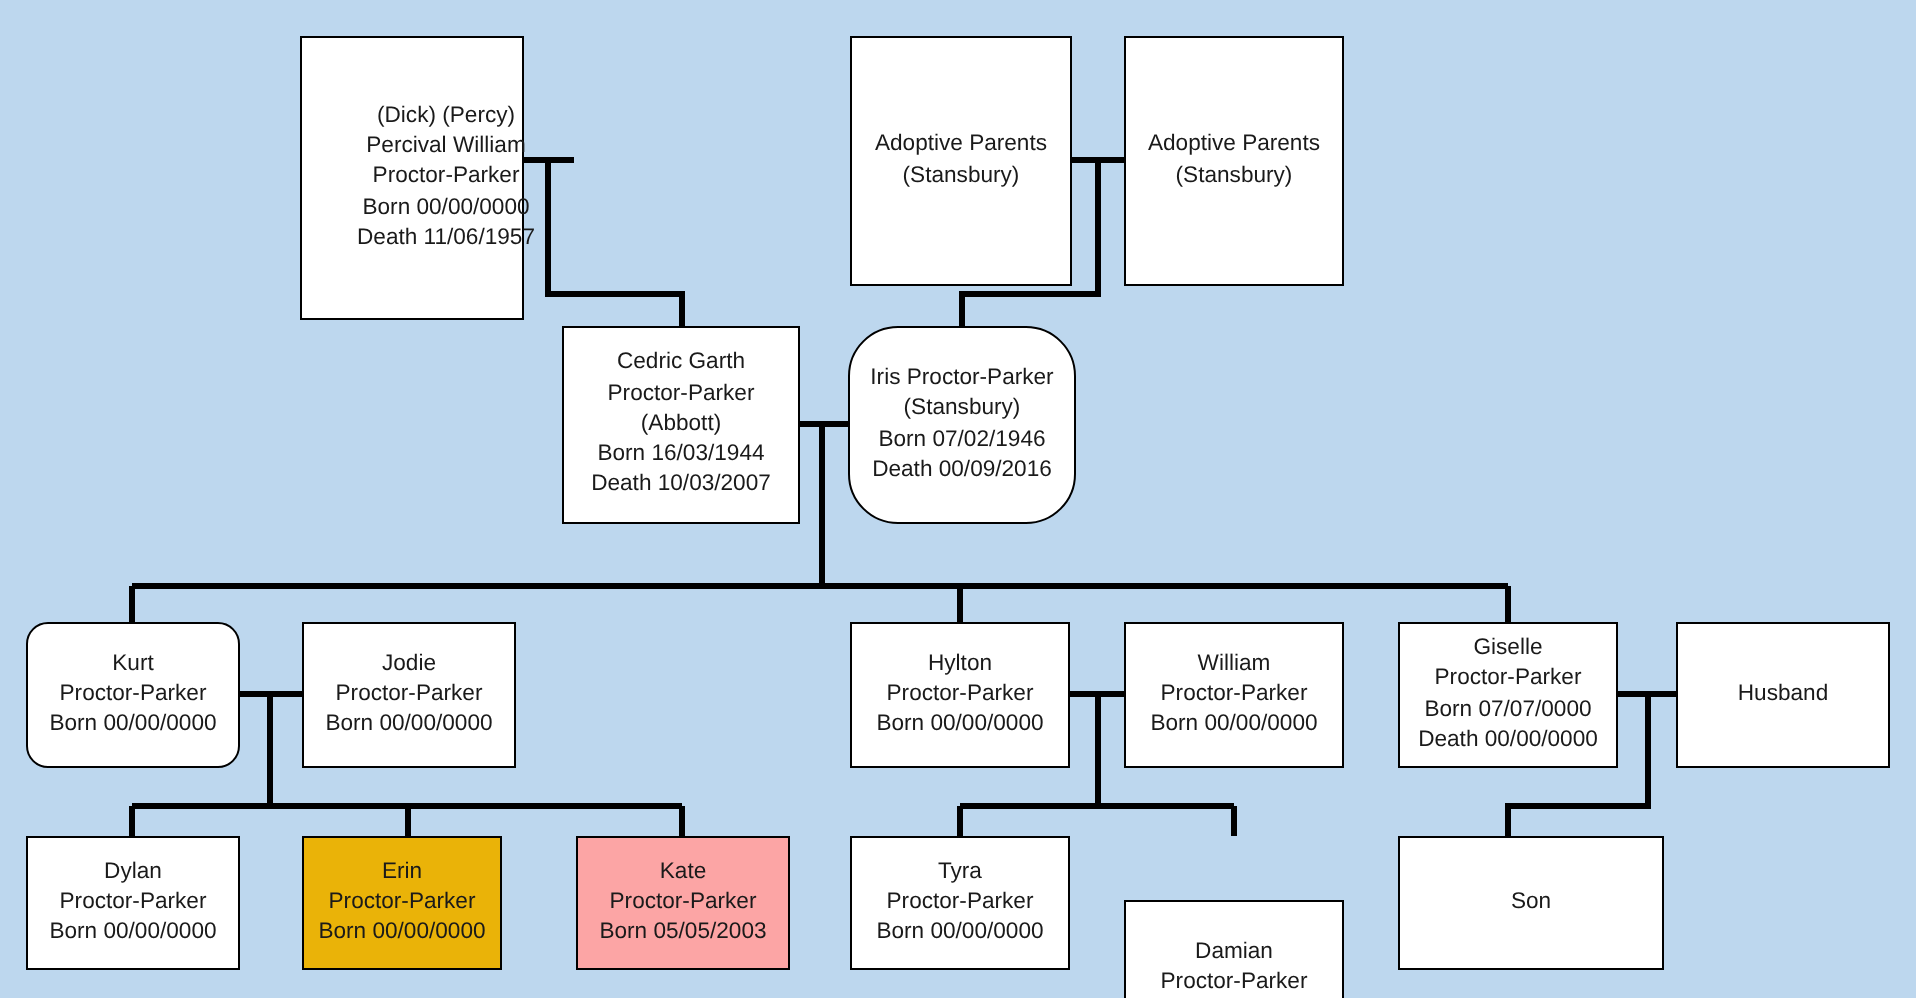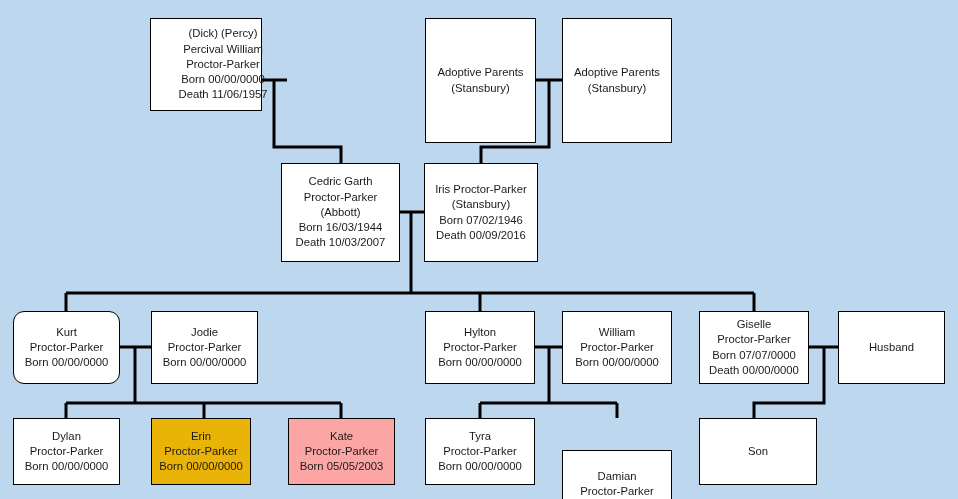--- a/index.html
+++ b/index.html
@@ -70,21 +70,21 @@
       <path d="M204,403 L204,418" stroke="#000000" stroke-width="3" fill="none" stroke-linecap="butt"></path>
       <path d="M341,403 L341,418" stroke="#000000" stroke-width="3" fill="none" stroke-linecap="butt"></path>
       <path d="M535,347 L562,347" stroke="#000000" stroke-width="3" fill="none" stroke-linecap="butt"></path>
       <path d="M549,347 L549,403" stroke="#000000" stroke-width="3" fill="none" stroke-linecap="butt"></path>
       <path d="M480,403 L617,403" stroke="#000000" stroke-width="3" fill="none" stroke-linecap="butt"></path>
       <path d="M480,403 L480,418" stroke="#000000" stroke-width="3" fill="none" stroke-linecap="butt"></path>
       <path d="M617,403 L617,418" stroke="#000000" stroke-width="3" fill="none" stroke-linecap="butt"></path>
       <path d="M809,347 L838,347" stroke="#000000" stroke-width="3" fill="none" stroke-linecap="butt"></path>
       <path d="M824,347 L824,403 L754,403 L754,418" stroke="#000000" stroke-width="3" fill="none" stroke-linecap="butt"></path>
     </svg>
-<div class="node" style="left: 150px; top: 18px; width: 112px; height: 93px; background: rgb(255, 255, 255); border-color: rgb(0, 0, 0); padding-left: 36px;">
+<div class="node" style="left: 150px; top: 18px; width: 112px; height: 142px; background: rgb(255, 255, 255); border-color: rgb(0, 0, 0); padding-left: 36px;">
       <span class="ln">(Dick) (Percy)</span>
       <span class="ln">Percival William</span>
       <span class="ln">Proctor-Parker</span>
       <span class="ln">Born 00/00/0000</span>
       <span class="ln">Death 11/06/1957</span>
     </div>
     <div class="node" style="left: 425px; top: 18px; width: 111px; height: 125px; background: rgb(255, 255, 255); border-color: rgb(0, 0, 0);">
       <span class="ln">Adoptive Parents</span>
       <span class="ln">(Stansbury)</span>
     </div>
@@ -92,21 +92,21 @@
       <span class="ln">Adoptive Parents</span>
       <span class="ln">(Stansbury)</span>
     </div>
     <div class="node" style="left: 281px; top: 163px; width: 119px; height: 99px; background: rgb(255, 255, 255); border-color: rgb(0, 0, 0);">
       <span class="ln">Cedric Garth</span>
       <span class="ln">Proctor-Parker</span>
       <span class="ln">(Abbott)</span>
       <span class="ln">Born 16/03/1944</span>
       <span class="ln">Death 10/03/2007</span>
     </div>
-    <div class="node" style="left: 424px; top: 163px; width: 114px; height: 99px; background: rgb(255, 255, 255); border-color: rgb(0, 0, 0);">
+    <div class="node" style="left: 424px; top: 163px; width: 114px; height: 99px; background: rgb(255, 255, 255); border-color: rgb(0, 0, 0); border-radius: 25px;">
       <span class="ln">Iris Proctor-Parker</span>
       <span class="ln">(Stansbury)</span>
       <span class="ln">Born 07/02/1946</span>
       <span class="ln">Death 00/09/2016</span>
     </div>
     <div class="node" style="left: 13px; top: 311px; width: 107px; height: 73px; background: rgb(255, 255, 255); border-color: rgb(0, 0, 0); border-radius: 11px;">
       <span class="ln">Kurt</span>
       <span class="ln">Proctor-Parker</span>
       <span class="ln">Born 00/00/0000</span>
     </div>
@@ -152,16 +152,16 @@
     <div class="node" style="left: 425px; top: 418px; width: 110px; height: 67px; background: rgb(255, 255, 255); border-color: rgb(0, 0, 0);">
       <span class="ln">Tyra</span>
       <span class="ln">Proctor-Parker</span>
       <span class="ln">Born 00/00/0000</span>
     </div>
     <div class="node" style="left: 562px; top: 418px; width: 110px; height: 83px; background: rgb(255, 255, 255); border-color: rgb(0, 0, 0); margin-top: 32px;">
       <span class="ln">Damian</span>
       <span class="ln">Proctor-Parker</span>
       <span class="ln">Born 00/00/0000</span>
     </div>
-    <div class="node" style="left: 699px; top: 418px; width: 118px; height: 67px; background: rgb(255, 255, 255); border-color: rgb(0, 0, 0);">
+    <div class="node" style="left: 699px; top: 418px; width: 133px; height: 67px; background: rgb(255, 255, 255); border-color: rgb(0, 0, 0);">
       <span class="ln">Son</span>
     </div>
   </div>
 
 </body></html>

